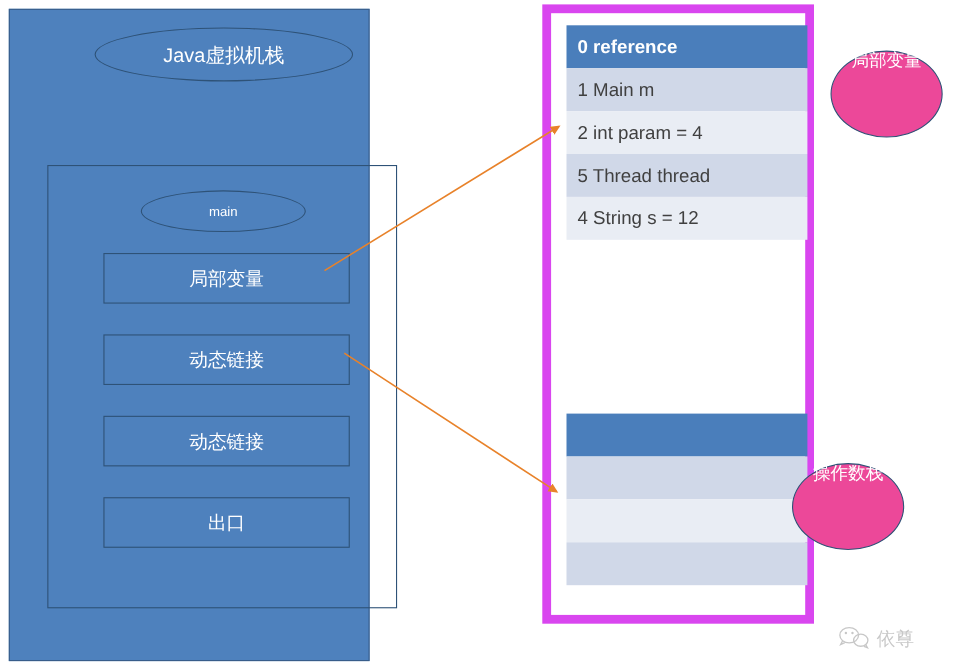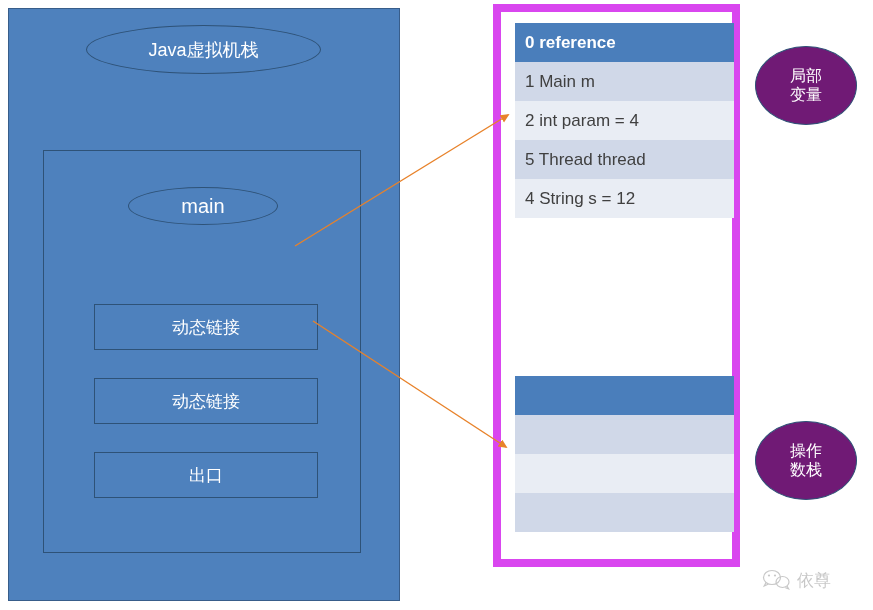--- a/index.html
+++ b/index.html
@@ -7,21 +7,21 @@
     width:873px;height:610px;
     background:#ffffff;
     font-family:"Liberation Sans","DejaVu Sans",sans-serif;
     overflow:hidden;
     position:relative;
   }
   #stage{position:absolute;left:0;top:0;width:873px;height:610px;}
 
   
   #jvm-panel{
-    position:absolute;left:8px;top:8px;width:392px;height:593px;
+    position:absolute;left:8px;top:8px;width:328px;height:593px;
     background:#4E81BD;
     border:1.5px solid #385D8A;
     box-sizing:border-box;
   }
   .ellipse{
     position:absolute;
     border:1.5px solid #2E5277;
     border-radius:50%;
     display:flex;align-items:center;justify-content:center;
     color:#ffffff;
@@ -32,22 +32,22 @@
     left:77px;top:16px;width:235px;height:49px;
     font-size:18px;
     background:transparent;
   }
   #frame-box{
     position:absolute;left:34px;top:141px;width:318px;height:403px;
     border:1.5px solid #2E5277;
     box-sizing:border-box;
   }
   #main-ellipse{
-    left:84px;top:36px;width:150px;height:38px;
-    font-size:20px;
+    left:84px;top:22px;width:150px;height:38px;
+    font-size:12px;
     background:transparent;
     align-items:center;
   }
   .frame-slot{
     position:absolute;left:50px;width:224px;height:46px;
     border:1.5px solid #2E5277;
     box-sizing:border-box;
     display:flex;align-items:center;justify-content:center;
     color:#ffffff;font-size:17px;
   }
@@ -79,29 +79,29 @@
   .row.header{
     background:#4A7EBB;color:#ffffff;font-weight:bold;
   }
   .row.odd{background:#D0D8E8;}
   .row.even{background:#E9EDF4;}
   .row.empty{ }
 
   
   .callout{
     position:absolute;
-    background:#701a75;
+    background:#ec4899;
     border:1.5px solid #2E5277;
     border-radius:50%;
-    display:flex;flex-direction:column;
-    align-items:center;justify-content:center;
+    display:flex;flex-direction:row;
+    justify-content:center;
     color:#ffffff;font-size:16px;line-height:1.15;
   }
   #callout-locals{left:755px;top:46px;width:100px;height:77px;}
-  #callout-operand{left:755px;top:421px;width:100px;height:77px;}
+  #callout-operand{left:720px;top:421px;width:100px;height:77px;}
 
   
   #arrows{position:absolute;left:0;top:0;width:873px;height:610px;pointer-events:none;}
 
   
   #watermark{
     position:absolute;left:762px;top:563px;width:104px;height:34px;
     display:flex;align-items:center;gap:5px;
     opacity:0.30;
   }
@@ -120,20 +120,23 @@
     <div class="ellipse" id="jvm-title-ellipse">
       <span>Java虚拟机栈</span>
     </div>
 
     <div id="frame-box">
 
       <div class="ellipse" id="main-ellipse">
         <span>main</span>
       </div>
 
+      <div class="frame-slot" id="slot-local">
+        <span>局部变量</span>
+      </div>
 
       <div class="frame-slot" id="slot-operand">
         <span>动态链接</span>
       </div>
 
       <div class="frame-slot" id="slot-dynamic">
         <span>动态链接</span>
       </div>
 
       <div class="frame-slot" id="slot-exit">

